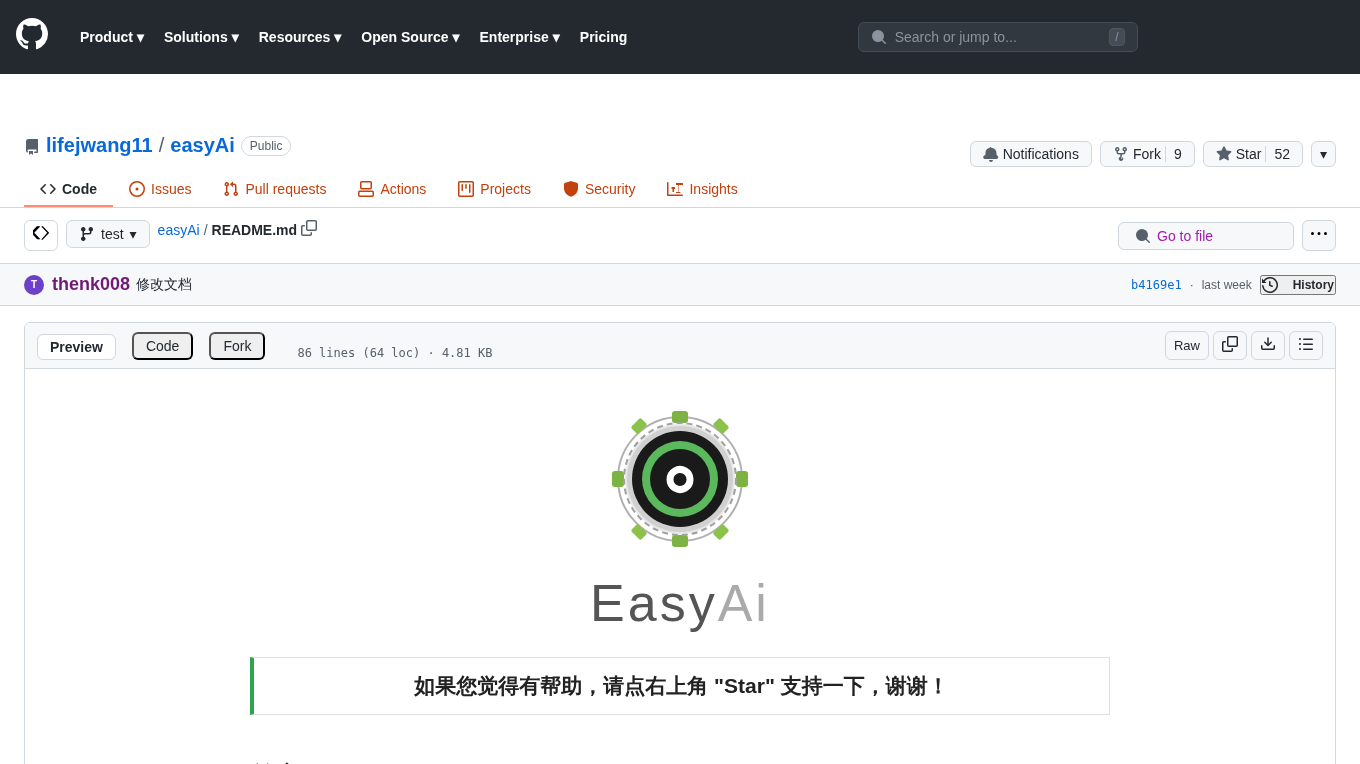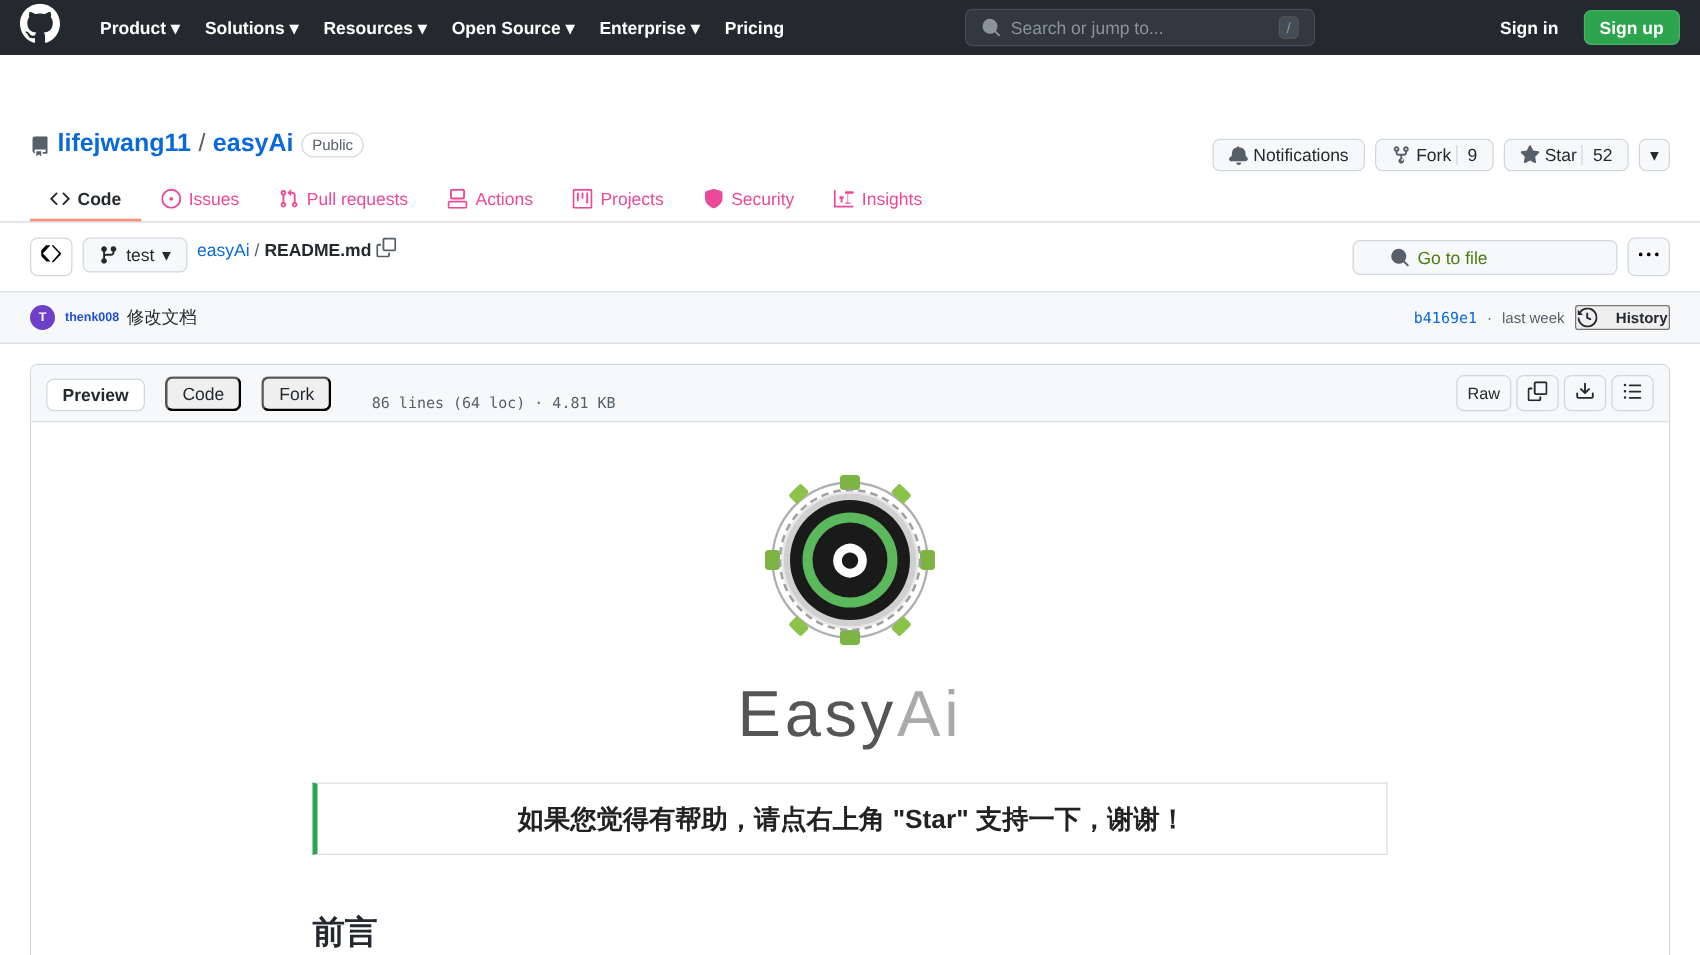--- a/index.html
+++ b/index.html
@@ -1,58 +1,58 @@
 <!DOCTYPE html>
 <html><head>
   <meta charset="utf-8">
   <style>
     * { box-sizing: border-box; margin: 0; padding: 0; }
     body { font-family: -apple-system, BlinkMacSystemFont, "Segoe UI", Helvetica, Arial, sans-serif; font-size: 14px; color: #24292f; background: #fff; }
 
     
-    .header { background: #24292f; display: flex; align-items: center; padding: 0 16px; height: 44px; gap: 16px; }
+    .header { background: #24292f; display: flex; align-items: center; padding: 0 16px; height: 74px; gap: 16px; }
     .header-logo { color: #fff; font-size: 24px; margin-right: 8px; cursor: pointer; }
     .header-nav { display: flex; align-items: center; gap: 4px; }
     .header-nav-item { color: #fff; font-size: 14px; font-weight: 600; padding: 6px 8px; border-radius: 6px; cursor: pointer; display: flex; align-items: center; gap: 4px; }
     .header-search { flex: 1; display: flex; justify-content: center; }
     .search-box { background: #32383f; border: 1px solid #444c56; border-radius: 6px; display: flex; align-items: center; padding: 5px 12px; gap: 8px; width: 280px; cursor: pointer; }
     .search-box-text { color: #8b949e; font-size: 14px; flex: 1; }
     .search-kbd { background: #444c56; border: 1px solid #555; border-radius: 4px; color: #8b949e; font-size: 12px; padding: 1px 5px; }
     .header-actions { display: flex; align-items: center; gap: 8px; }
     .btn-signin { color: #fff; background: transparent; border: none; font-size: 14px; font-weight: 600; cursor: pointer; padding: 5px 12px; }
     .btn-signup { color: #fff; background: #2da44e; border: 1px solid rgba(255,255,255,0.15); border-radius: 6px; font-size: 14px; font-weight: 600; cursor: pointer; padding: 5px 12px; }
 
     
     .repo-header { background: #fff; border-bottom: 1px solid #d0d7de; padding: 16px 24px 0; }
     .repo-breadcrumb { display: flex; align-items: center; gap: 6px; font-size: 20px; margin-bottom: 16px; }
     .repo-owner { color: #0969da; font-weight: 600; text-decoration: none; cursor: pointer; }
     .repo-separator { color: #57606a; font-weight: 400; }
     .repo-name { color: #0969da; font-weight: 700; cursor: pointer; }
     .repo-visibility { border: 1px solid #d0d7de; border-radius: 20px; font-size: 12px; color: #57606a; padding: 2px 8px; font-weight: 500; }
     .repo-nav { display: flex; align-items: center; gap: 0; }
-    .repo-nav-item { display: flex; align-items: center; gap: 6px; padding: 8px 16px; font-size: 14px; color: #ec4899; cursor: pointer; border-bottom: 2px solid transparent; text-decoration: none; }
+    .repo-nav-item { display: flex; align-items: center; gap: 6px; padding: 8px 16px; font-size: 14px; color: #c2410c; cursor: pointer; border-bottom: 2px solid transparent; text-decoration: none; }
     .repo-nav-item.active { font-weight: 600; border-bottom: 2px solid #fd8c73; color: #24292f; }
     .btn-repo-action { display: flex; align-items: center; gap: 4px; border: 1px solid #d0d7de; border-radius: 6px; padding: 4px 12px; font-size: 14px; background: #f6f8fa; cursor: pointer; color: #24292f; }
 
     
     .file-bar { display: flex; align-items: flex-start; padding: 12px 24px; gap: 8px; border-bottom: 1px solid #d0d7de; }
     .branch-selector { display: flex; align-items: center; gap: 6px; border: 1px solid #d0d7de; border-radius: 6px; padding: 5px 12px; font-size: 14px; cursor: pointer; background: #f6f8fa; }
     .file-path { display: flex; align-items: center; gap: 4px; font-size: 14px; }
     .file-path-link { color: #0969da; cursor: pointer; text-decoration: none; }
     .file-path-sep { color: #57606a; }
     .file-path-current { color: #24292f; font-weight: 600; }
     .copy-icon-btn { background: none; border: none; cursor: pointer; color: #57606a; font-size: 14px; }
     .file-bar-right { margin-left: auto; }
-    .go-to-file-btn { display: flex; align-items: center; gap: 6px; border: 1px solid #d0d7de; border-radius: 6px; padding: 5px 29px; font-size: 14px; cursor: pointer; background: #f6f8fa; color: #4d7c0f; width: 212px; }
+    .go-to-file-btn { display: flex; align-items: center; gap: 6px; border: 1px solid #d0d7de; border-radius: 6px; padding: 5px 16px; font-size: 14px; cursor: pointer; background: #f6f8fa; color: #a21caf; width: 176px; }
     .more-btn { border: 1px solid #d0d7de; border-radius: 6px; padding: 5px 8px; cursor: pointer; background: #f6f8fa; }
 
     
     .commit-bar { display: flex; align-items: center; padding: 10px 24px; border-bottom: 1px solid #d0d7de; background: #f6f8fa; }
     .commit-avatar { width: 20px; height: 20px; border-radius: 50%; background: #ccc; margin-right: 8px; overflow: hidden; }
-    .commit-author { font-weight: 600; color: #1d4ed8; font-size: 10px; text-align: center; }
+    .commit-author { font-weight: 600; color: #701a75; font-size: 18px; text-align: center; }
     .commit-message { color: #24292f; font-size: 14px; margin-left: 6px; }
     .commit-right { margin-left: auto; display: flex; align-items: center; gap: 8px; color: #57606a; font-size: 12px; }
     .commit-sha { color: #0969da; font-family: monospace; font-size: 12px; }
     .history-btn { display: flex; align-items: center; gap: 15px; color: #24292f; font-size: 12px; font-weight: 600; cursor: pointer; }
 
     
     .file-view { border: 1px solid #d0d7de; border-radius: 6px; margin: 16px 24px; overflow: hidden; }
     .file-tabs { display: flex; align-items: flex-end; padding: 8px 12px; background: #f6f8fa; border-bottom: 1px solid #d0d7de; gap: 16px; }
     .file-tab { padding: 4px 12px; font-size: 14px; cursor: pointer; border-radius: 6px; color: #24292f; }
     .file-tab.active { background: #fff; border: 1px solid #d0d7de; font-weight: 600; }
@@ -106,24 +106,20 @@
     </div>
   </nav>
   <div class="header-search">
     <div class="search-box">
       <svg height="16" width="16" fill="#8b949e" viewBox="0 0 16 16">
         <path d="M10.68 11.74a6 6 0 01-7.922-8.982 6 6 0 018.982 7.922l3.04 3.04a.749.749 0 01-.326 1.275.749.749 0 01-.734-.215l-3.04-3.04zM11.5 7a4.499 4.499 0 11-8.997 0A4.499 4.499 0 0111.5 7z"></path>
       </svg>
       <span class="search-box-text">Search or jump to...</span>
       <span class="search-kbd">/</span>
     </div>
-  </div>
-  <div class="header-actions">
-    <button class="btn-signin">Sign in</button>
-    <button class="btn-signup">Sign up</button>
   </div>
 </header>
 
 <div class="repo-header-wrapper">
   <div class="repo-header">
     <div style="display:flex; align-items:center; justify-content:space-between;margin-top:44px;">
       <div class="repo-breadcrumb">
         <svg height="16" width="16" fill="#57606a" viewBox="0 0 16 16" style="margin-top:2px">
           <path d="M2 2.5A2.5 2.5 0 014.5 0h8.75a.75.75 0 01.75.75v12.5a.75.75 0 01-.75.75h-2.5a.75.75 0 110-1.5h1.75v-2h-8a1 1 0 00-.714 1.7.75.75 0 01-1.072 1.05A2.495 2.495 0 012 11.5v-9zm10.5-1V9h-8c-.356 0-.694.074-1 .208V2.5a1 1 0 011-1h8zM5 12.25v3.25a.25.25 0 00.4.2l1.45-1.087a.25.25 0 01.3 0L8.6 15.7a.25.25 0 00.4-.2v-3.25a.25.25 0 00-.25-.25h-3.5a.25.25 0 00-.25.25z"></path>
         </svg>

